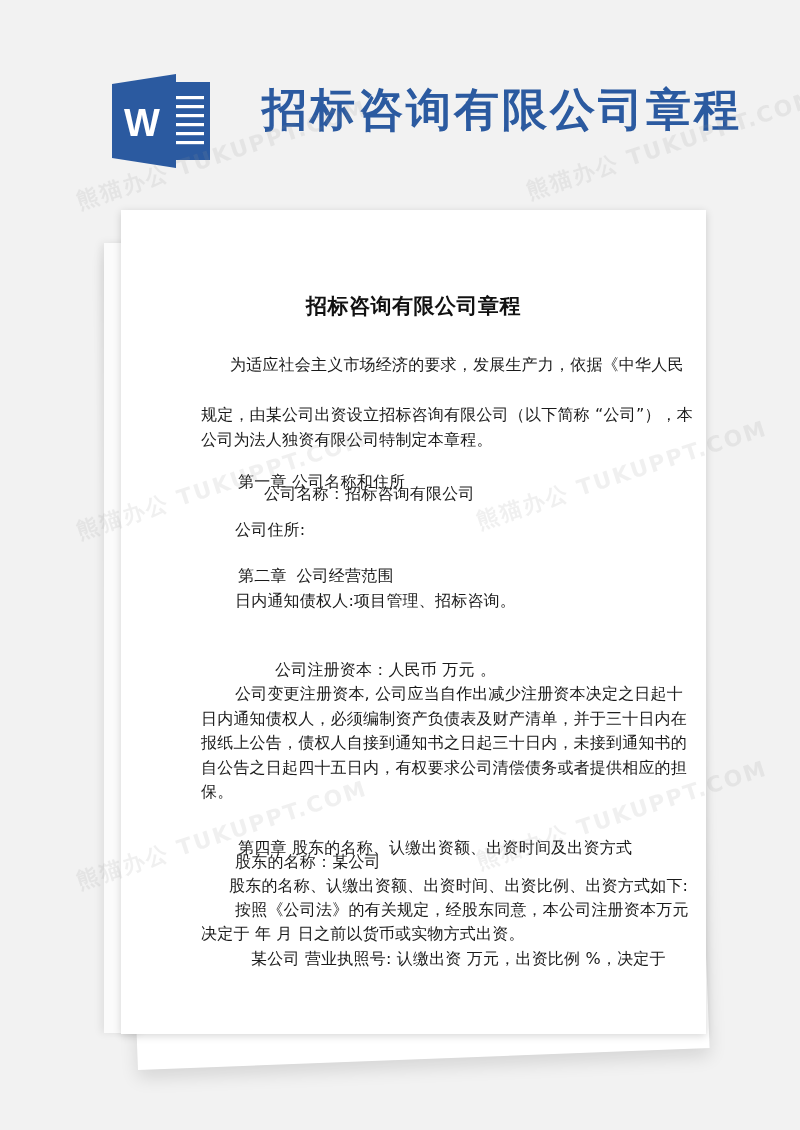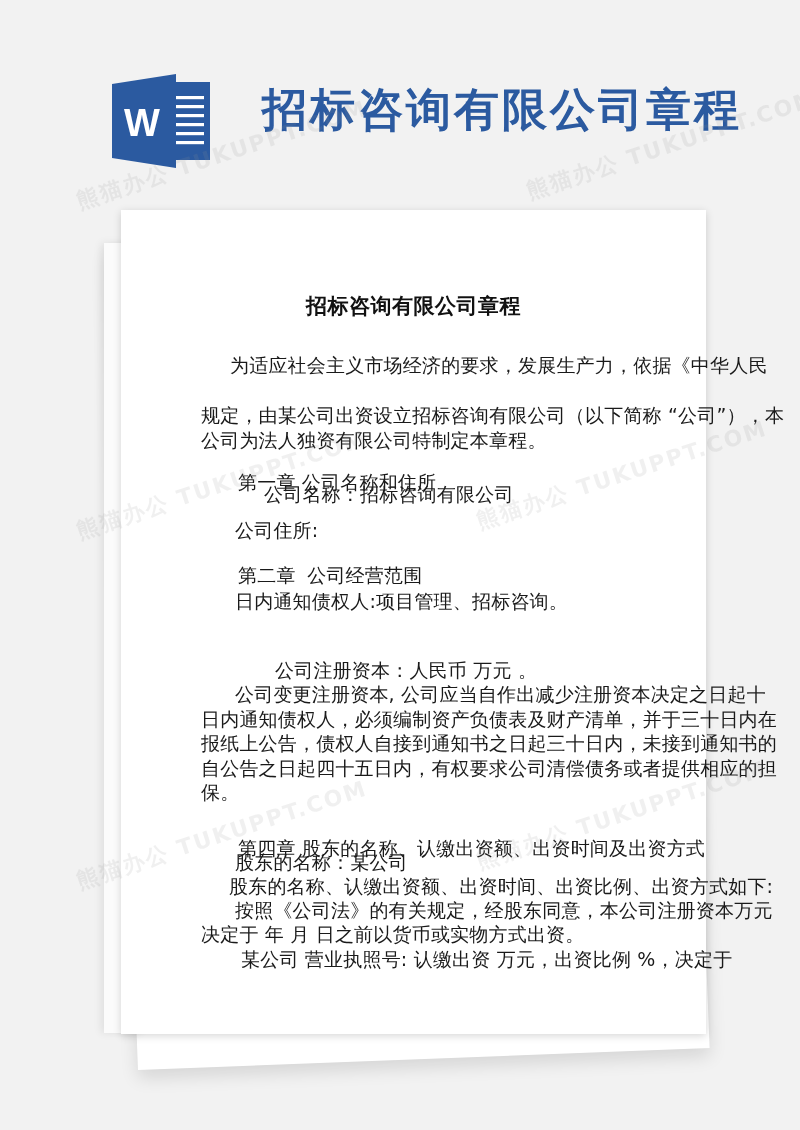--- a/index.html
+++ b/index.html
@@ -11,21 +11,21 @@
   .banner-title { position:absolute; left:262px; top:80px; font-size:45px; font-weight:bold; color:#2b5aa0; letter-spacing:3px; white-space:nowrap; line-height:60px; }
 
   .watermark { position:absolute; color:rgba(150,150,150,0.14); font-size:22px; font-weight:bold; transform:rotate(-18deg); white-space:nowrap; letter-spacing:2px; pointer-events:none; }
 
   .page-back { position:absolute; left:138px; top:248px; width:572px; height:822px; background:#fff; transform:rotate(-2.2deg); transform-origin:left bottom; box-shadow:0 8px 18px rgba(0,0,0,0.12); }
   .page-back2 { position:absolute; left:104px; top:243px; width:40px; height:790px; background:#fbfbfb; box-shadow:-3px 0 8px rgba(0,0,0,0.08); }
   .page { position:absolute; left:121px; top:210px; width:585px; height:824px; background:#fff; box-shadow:0 2px 8px rgba(0,0,0,0.16); }
 
   .doc-title { position:absolute; left:0; width:585px; top:82px; text-align:center; font-size:21px; font-weight:bold; color:#111; letter-spacing:0.5px; }
 
-  .line { position:absolute; font-size:19px; color:#1a1a1a; white-space:nowrap; line-height:20px; letter-spacing:0.2px; }
+  .line { position:absolute; font-size:16px; color:#1a1a1a; white-space:nowrap; line-height:20px; letter-spacing:0.2px; }
 </style>
 </head>
 <body>
 
 <div class="banner">
   <svg class="word-icon" viewBox="0 0 102 94">
     <rect x="52" y="8" width="46" height="78" fill="#2b5aa0"></rect>
     <g fill="#ffffff">
       <rect x="60" y="22" width="32" height="3.2"></rect>
       <rect x="60" y="31" width="32" height="3.2"></rect>
@@ -62,21 +62,21 @@
   <div class="line" style="left:80px;top:499px;">日内通知债权人，必须编制资产负债表及财产清单，并于三十日内在</div>
   <div class="line" style="left:80px;top:523px;text-align:right;">报纸上公告，债权人自接到通知书之日起三十日内，未接到通知书的</div>
   <div class="line" style="left:80px;top:548px;">自公告之日起四十五日内，有权要求公司清偿债务或者提供相应的担</div>
   <div class="line" style="left:80px;top:572px;">保。</div>
 
   <div class="line" style="left:117px;top:628px;">第四章    股东的名称、认缴出资额、出资时间及出资方式</div>
   <div class="line" style="left:114px;top:642px;">股东的名称：某公司</div>
   <div class="line" style="left:108px;top:666px;">股东的名称、认缴出资额、出资时间、出资比例、出资方式如下:</div>
   <div class="line" style="left:114px;top:690px;">按照《公司法》的有关规定，经股东同意，本公司注册资本万元</div>
   <div class="line" style="left:80px;top:714px;">决定于  年  月  日之前以货币或实物方式出资。</div>
-  <div class="line" style="left:120px;top:739px;text-align:right;">某公司  营业执照号:      认缴出资    万元，出资比例  %，决定于</div>
+  <div class="line" style="left:130px;top:739px;text-align:right;">某公司  营业执照号:      认缴出资    万元，出资比例  %，决定于</div>
 </div>
 
 <div class="watermark" style="left:70px;top:140px;">熊猫办公 TUKUPPT.COM</div>
 <div class="watermark" style="left:520px;top:130px;">熊猫办公 TUKUPPT.COM</div>
 <div class="watermark" style="left:70px;top:470px;">熊猫办公 TUKUPPT.COM</div>
 <div class="watermark" style="left:470px;top:460px;">熊猫办公 TUKUPPT.COM</div>
 <div class="watermark" style="left:70px;top:820px;">熊猫办公 TUKUPPT.COM</div>
 <div class="watermark" style="left:470px;top:800px;">熊猫办公 TUKUPPT.COM</div>
 
 </body></html>

